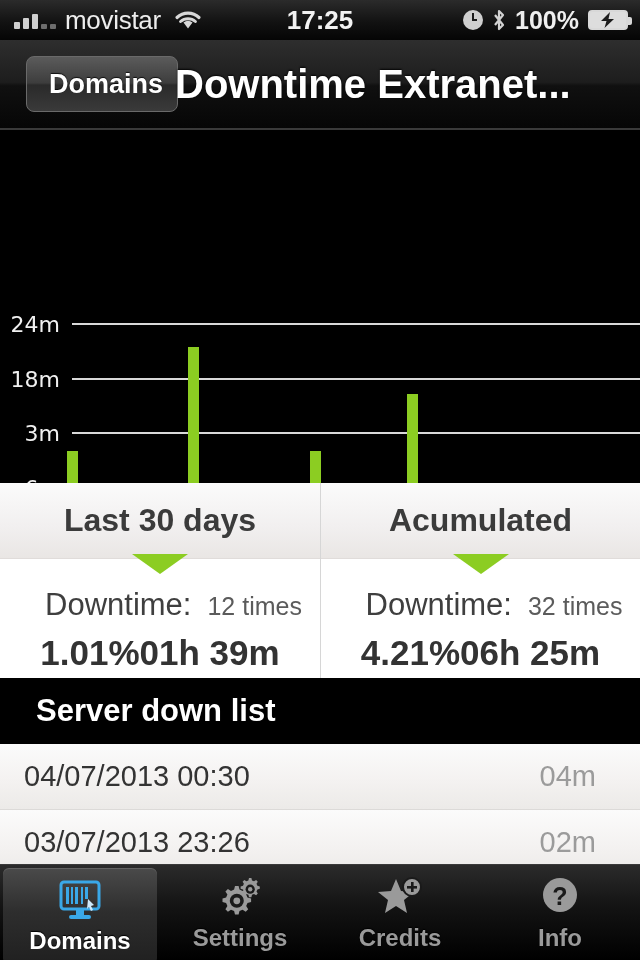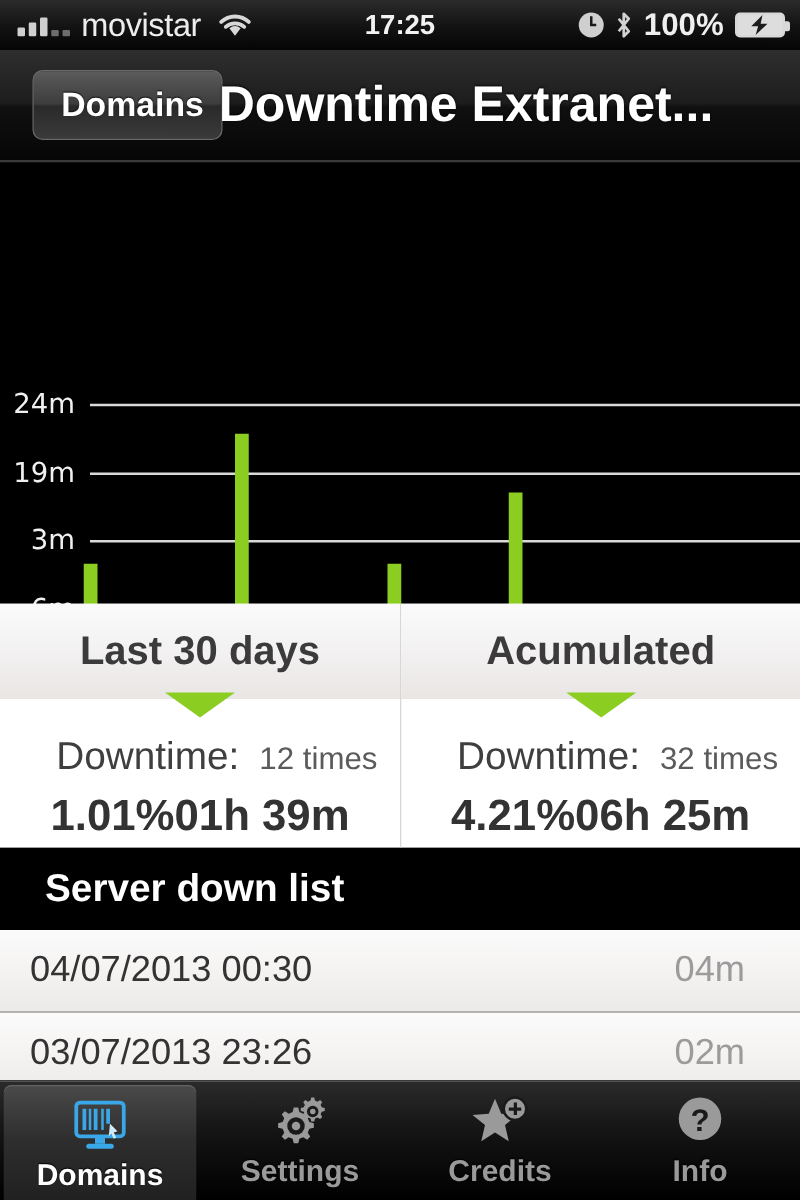--- a/index.html
+++ b/index.html
@@ -24,21 +24,21 @@
   .sig-dots i { display: block; width: 6px; background: #cfcfcf; border-radius: 1px; }
   .sig-dots i:nth-child(1) { height: 7px; }
   .sig-dots i:nth-child(2) { height: 11px; }
   .sig-dots i:nth-child(3) { height: 15px; }
   .sig-dots i:nth-child(4) { height: 5px; background: #6d6d6d; }
   .sig-dots i:nth-child(5) { height: 5px; background: #6d6d6d; }
   #carrier { font-size: 26px; font-weight: 400; letter-spacing: -0.3px; color: #ededed; }
   #wifi-icon { width: 28px; height: 22px; position: relative; margin-left: 4px; }
   #sb-center {
     position: absolute; left: 0; right: 0; text-align: center;
-    font-size: 22px; font-weight: bold; color: #f2f2f2; letter-spacing: 0px;
+    font-size: 26px; font-weight: bold; color: #f2f2f2; letter-spacing: 0px;
   }
   #sb-right {
     margin-left: auto; display: flex; align-items: center;
     gap: 9px; padding-right: 12px;
   }
   .clock-ic {
     width: 20px; height: 20px; border-radius: 50%;
     background: #cfcfcf; position: relative;
   }
   .clock-ic::before, .clock-ic::after {
@@ -240,21 +240,21 @@
 
   <div id="chart-section">
     <div id="plot"></div>
   <div class="gridline" style="top: 411px; left: 72px; width: 728px;"></div>
       <div class="ylabel" style="top: 412px; left: 0px; width: 60px;">0m</div>
       <div class="gridline" style="top: 356.5px; left: 72px; width: 728px;"></div>
       <div class="ylabel" style="top: 357.5px; left: 0px; width: 60px;">6m</div>
       <div class="gridline" style="top: 302px; left: 72px; width: 728px;"></div>
       <div class="ylabel" style="top: 303px; left: 0px; width: 60px;">3m</div>
       <div class="gridline" style="top: 247.5px; left: 72px; width: 728px;"></div>
-      <div class="ylabel" style="top: 248.5px; left: 0px; width: 60px;">19m</div>
+      <div class="ylabel" style="top: 248.5px; left: 0px; width: 60px;">18m</div>
       <div class="gridline" style="top: 193px; left: 72px; width: 728px;"></div>
       <div class="ylabel" style="top: 194px; left: 0px; width: 60px;">24m</div>
       <div class="bar" title="Jun 4: 10m" style="left: 67px; top: 321.167px; height: 90.8333px; bottom: auto; background: rgb(140, 205, 34);"></div>
       <div class="bar" title="6: 3m" style="left: 115.533px; top: 384.75px; height: 27.25px; bottom: auto; background: rgb(140, 205, 34);"></div>
       <div class="bar" title="9: 21.5m" style="left: 188.333px; top: 216.708px; height: 195.292px; bottom: auto; background: rgb(140, 205, 34);"></div>
       <div class="bar" title="14: 10m" style="left: 309.667px; top: 321.167px; height: 90.8333px; bottom: auto; background: rgb(140, 205, 34);"></div>
       <div class="bar" title="15: 1m" style="left: 333.933px; top: 402.917px; height: 9.08333px; bottom: auto; background: rgb(140, 205, 34);"></div>
       <div class="bar" title="16: 1.5m" style="left: 358.2px; top: 398.375px; height: 13.625px; bottom: auto; background: rgb(140, 205, 34);"></div>
       <div class="bar" title="17: 5.8m" style="left: 382.467px; top: 359.317px; height: 52.6833px; bottom: auto; background: rgb(140, 205, 34);"></div>
       <div class="bar" title="18: 16.3m" style="left: 406.733px; top: 263.942px; height: 148.058px; bottom: auto; background: rgb(140, 205, 34);"></div>

